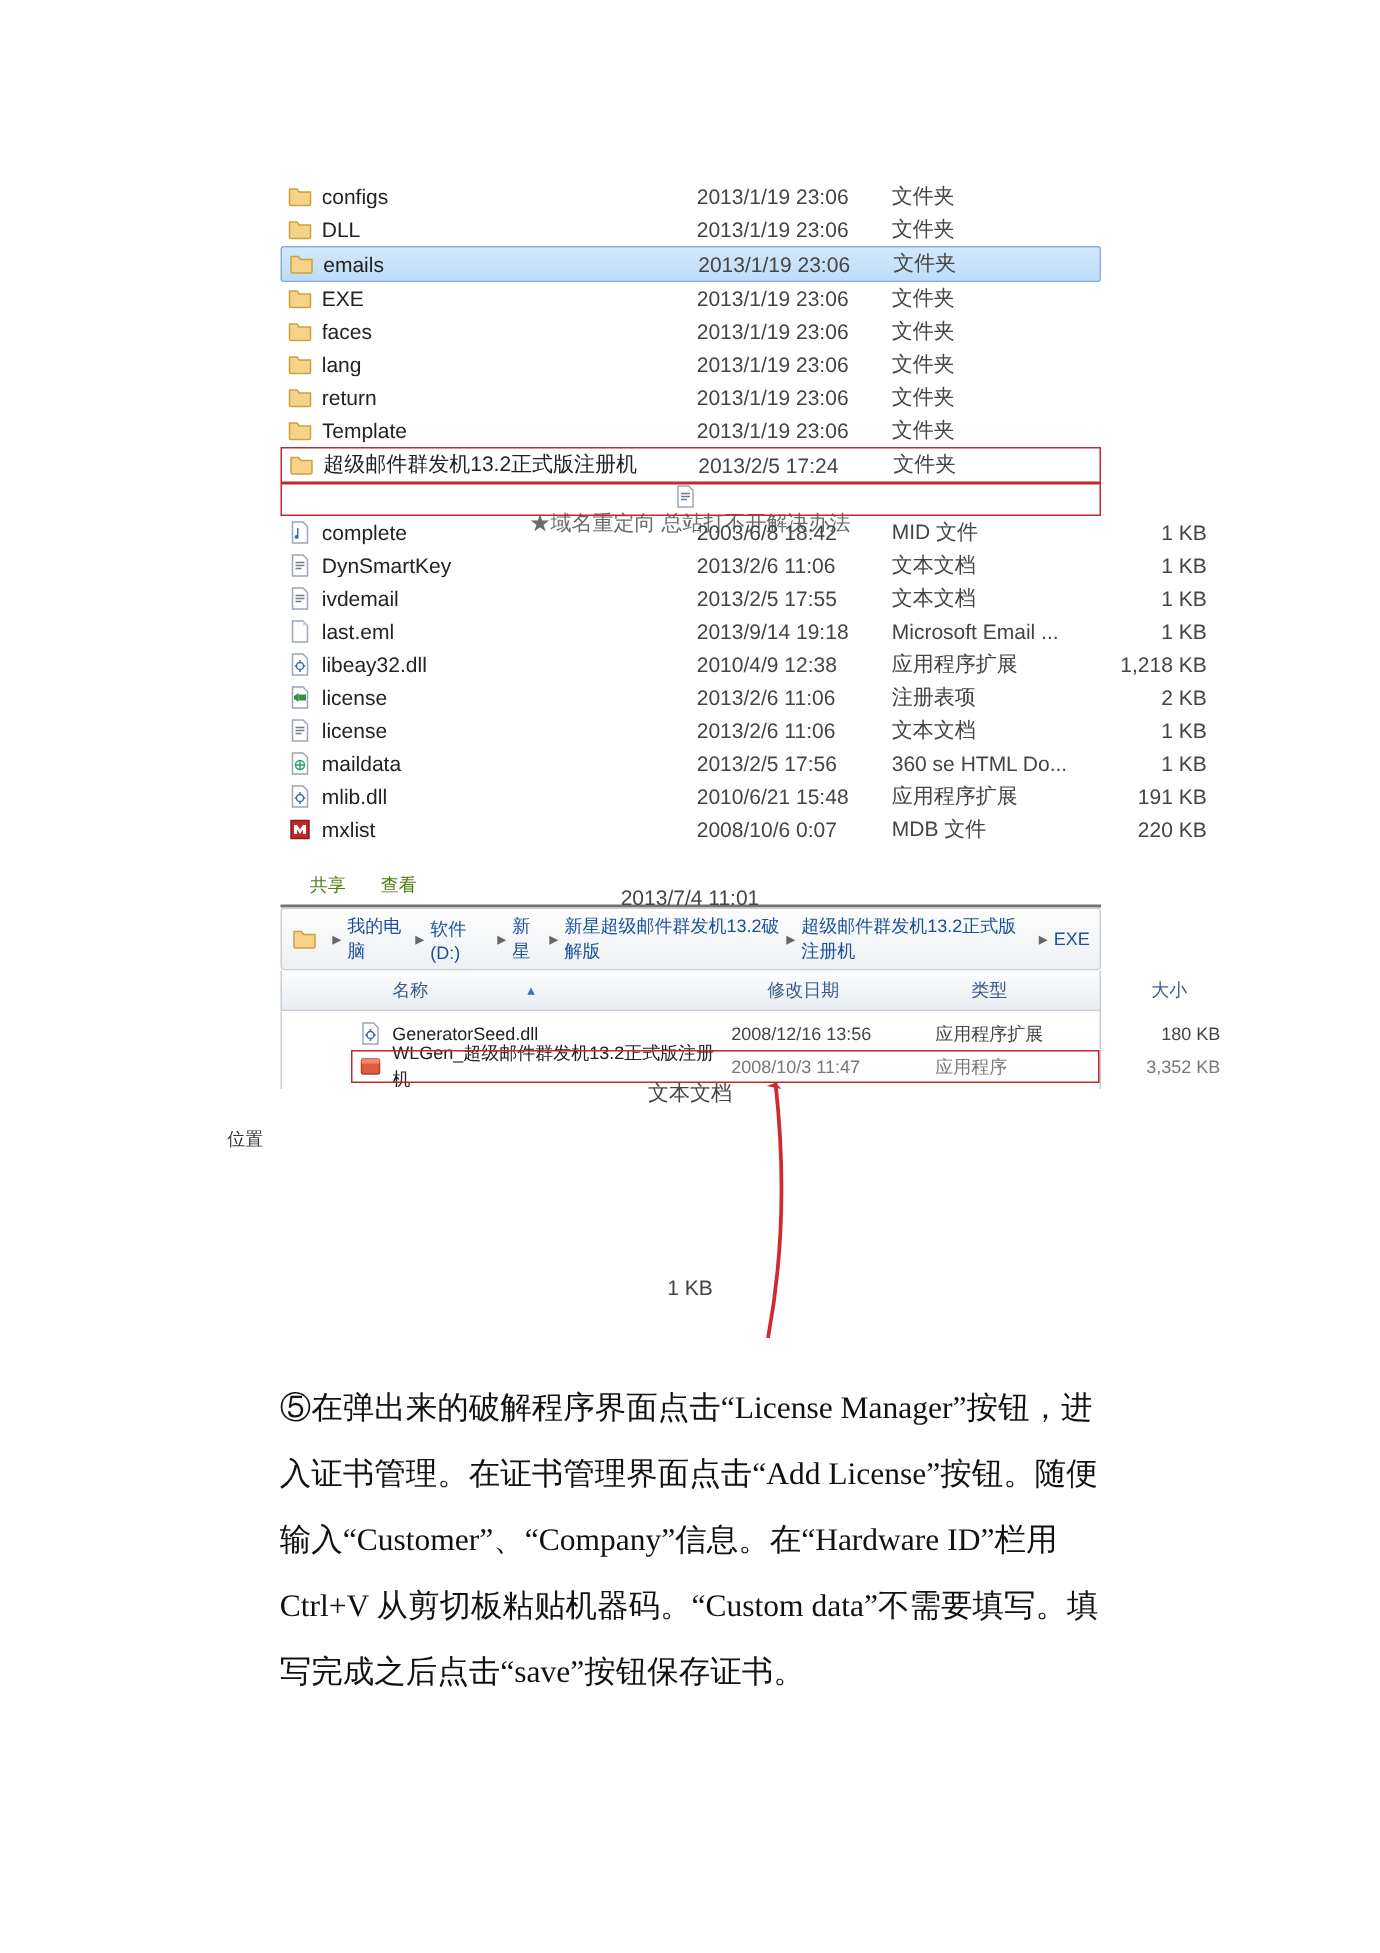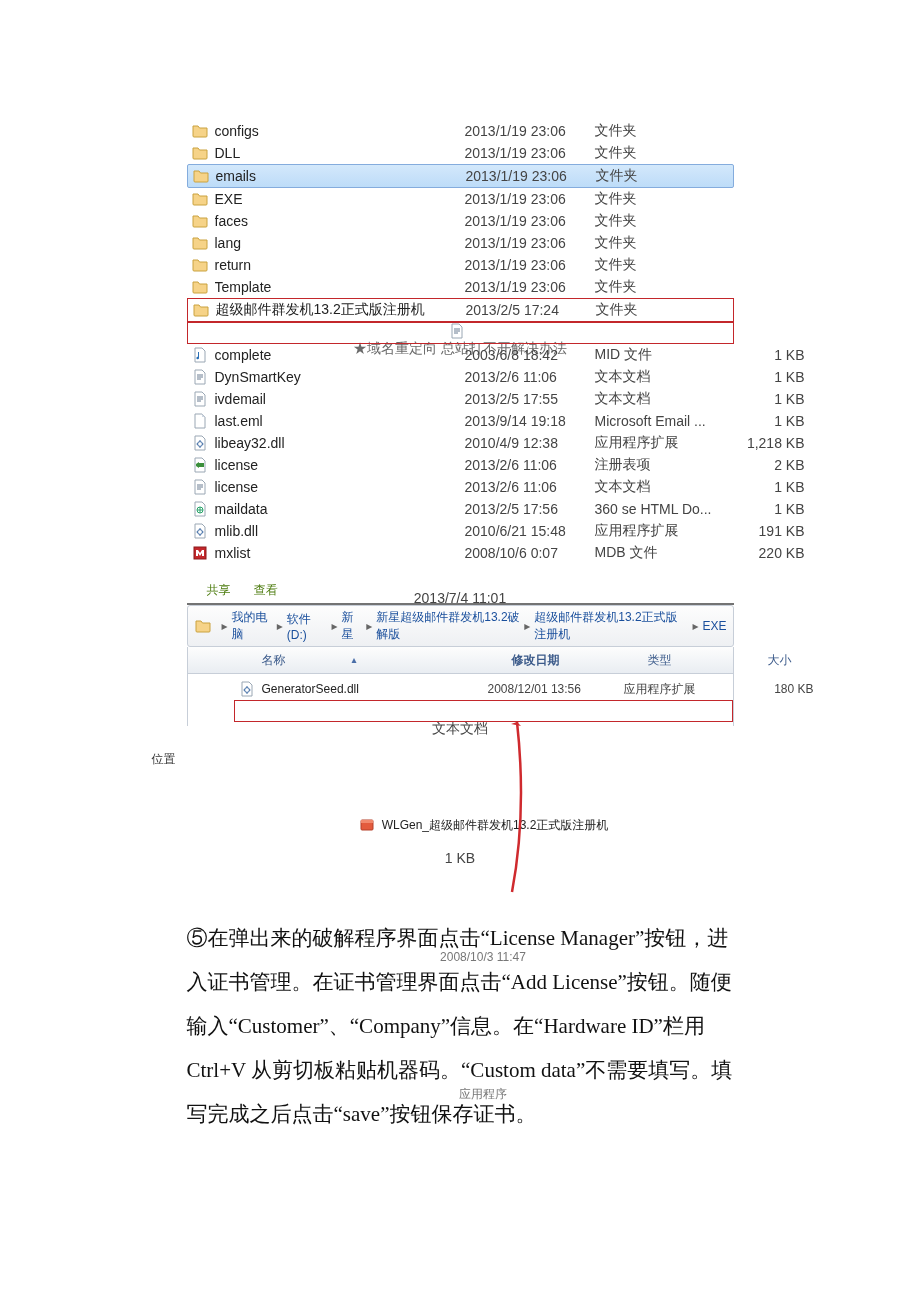--- a/index.html
+++ b/index.html
@@ -104,21 +104,21 @@
     height: 26px;
     background: linear-gradient(#fdfdfd, #e9edf2);
     border: 1px solid #c7ced8;
     border-top: none;
     padding-left: 74px;
   }
   .list2-header .hcell {
     color: #3b5a8a;
   }
   .h-name { flex: 0 0 250px; position: relative; }
-  .h-date { flex: 0 0 136px; font-weight: bold; }
+  .h-date { flex: 0 0 136px; }
   .h-type { flex: 0 0 120px; }
   .h-size { flex: 0 0 70px; }
   .sort-ind {
     position: absolute;
     left: 90px;
     top: 2px;
     color: #4a6ea8;
     font-size: 10px;
   }
   .side-label {
@@ -141,21 +141,20 @@
     height: 22px;
     padding: 0 4px;
   }
   .row2 .c2-name { flex: 0 0 250px; display: flex; align-items: center; }
   .row2 .c2-date { flex: 0 0 136px; color: #444; }
   .row2 .c2-type { flex: 0 0 120px; color: #444; }
   .row2 .c2-size { flex: 0 0 70px; text-align: right; color: #444; }
   .row2.red-outline {
     outline: 1px solid #c3272b;
     outline-offset: -1px;
-    flex-direction: column;
   }
   .row2.red-outline .c2-date,
   .row2.red-outline .c2-type,
   .row2.red-outline .c2-size { color: #777; }
 
   
   .callout {
     position: relative;
     height: 170px;
     margin: 0 130px;
@@ -484,21 +483,21 @@
       <div class="side-label">位置</div>
         <div class="row2">
           <span class="c2-name">
             <span class="icon">
               <svg viewBox="0 0 16 16">
                 <use href="#ico-dll"></use>
               </svg>
             </span>
             <span>GeneratorSeed.dll</span>
           </span>
-          <span class="c2-date">2008/12/01 13:56</span>
+          <span class="c2-date">2008/12/16 13:56</span>
           <span class="c2-type">应用程序扩展</span>
           <span class="c2-size">180 KB</span>
         </div>
         <div class="row2 red-outline">
           <span class="c2-name">
             <span class="icon">
               <svg viewBox="0 0 16 16">
                 <use href="#ico-exe-red"></use>
               </svg>
             </span>

